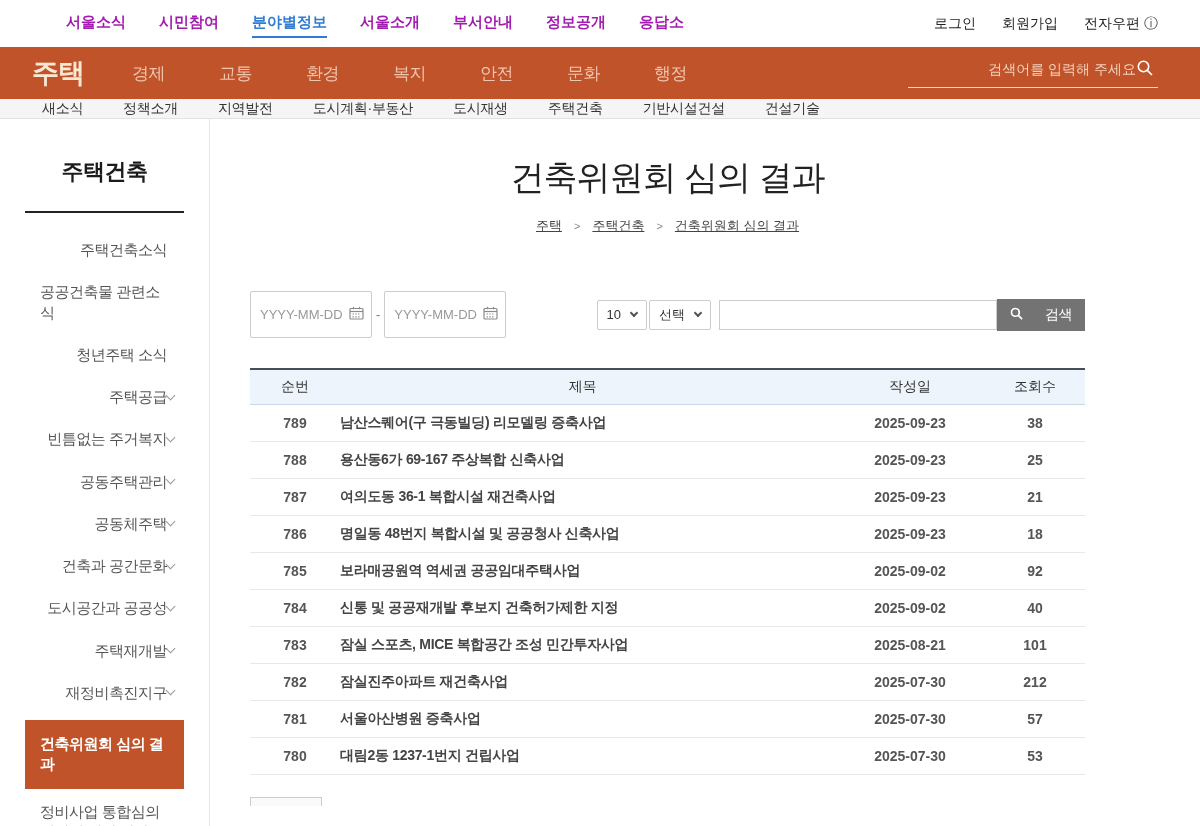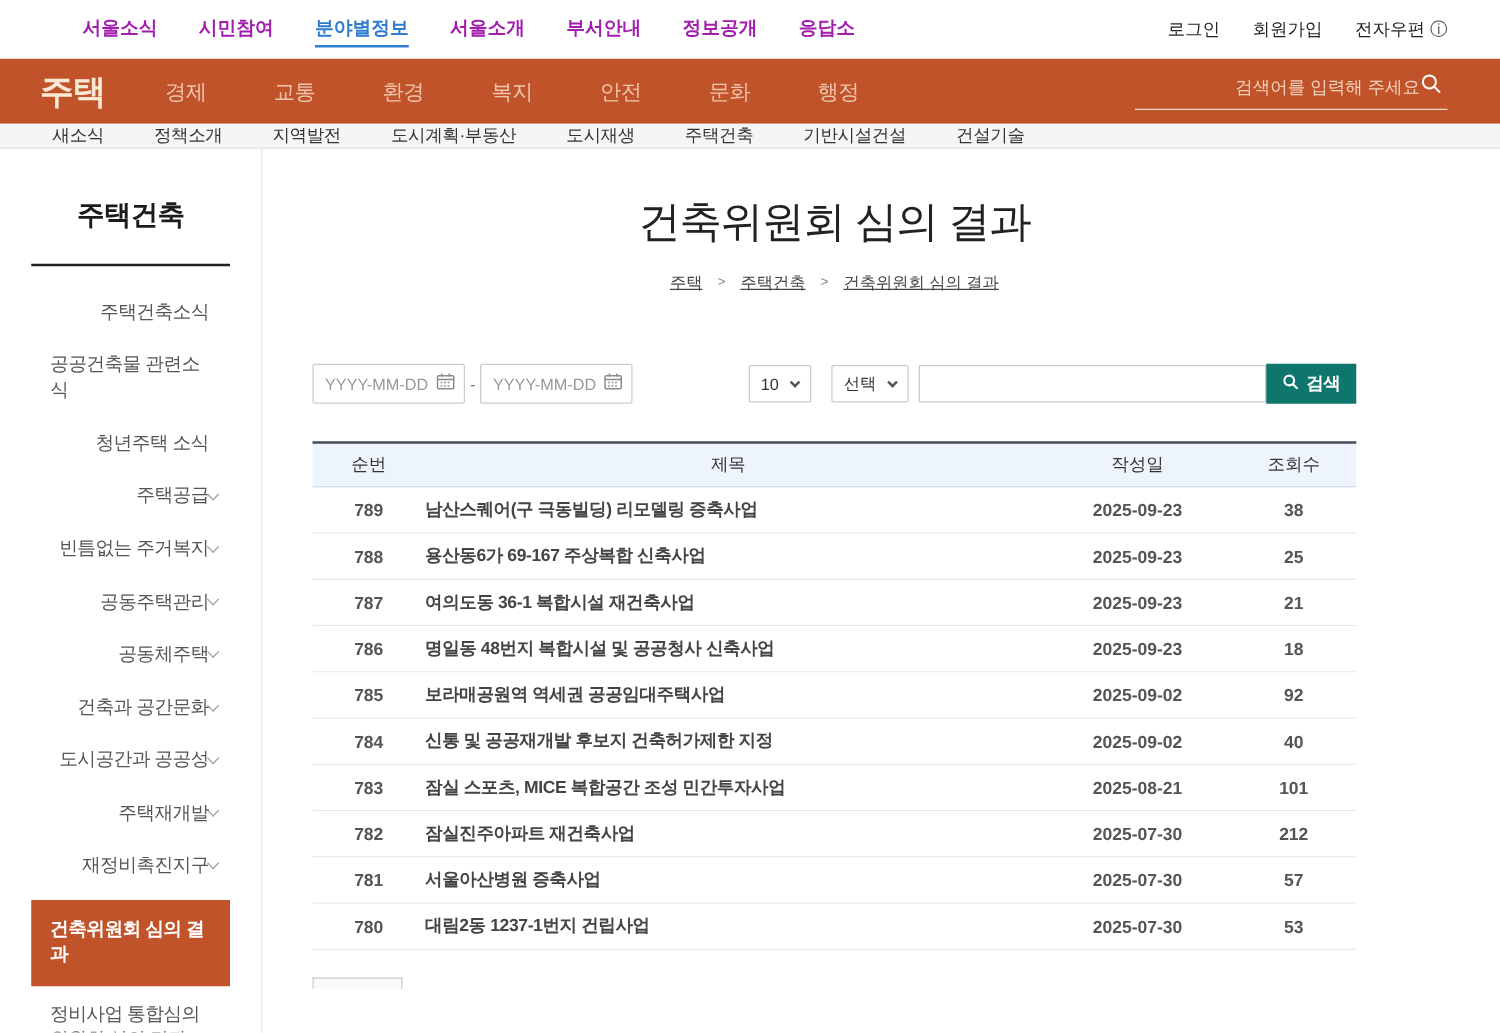--- a/index.html
+++ b/index.html
@@ -44,30 +44,30 @@
 
   
   .main { flex:1; padding:36px 115px 0 40px; }
   .page-title { text-align:center; font-size:34px; font-weight:400; color:#222; letter-spacing:-1px; }
   .breadcrumb { display:flex; justify-content:center; align-items:center; gap:12px; margin-top:16px; }
   .crumb { font-size:13px; color:#444; text-decoration:underline; cursor:pointer; }
   .crumb-sep { font-size:11px; color:#888; }
 
   
   .filterbar { margin-top:56px; display:flex; align-items:center; }
-  .date-input { width:122px; height:32px; border:1px solid #ccc; border-radius:2px; display:flex; align-items:center; justify-content:space-between; padding:0 7px 0 9px; background:#fff; cursor:text; }
+  .date-input { width:122px; height:47px; border:1px solid #ccc; border-radius:2px; display:flex; align-items:center; justify-content:space-between; padding:0 7px 0 9px; background:#fff; cursor:text; }
   .date-ph { font-size:13px; color:#999; letter-spacing:0; }
   .date-dash { margin:0 4px; color:#777; font-size:13px; }
   .sel { height:30px; border:1px solid #ccc; border-radius:2px; background:#fff; display:flex; align-items:center; gap:10px; padding:0 9px; cursor:pointer; }
   .sel-val { font-size:13px; color:#333; }
   .sel .chev { width:6px; height:6px; border-right:2px solid #555; border-bottom:2px solid #555; transform:rotate(45deg); margin-top:-3px; }
   .sel-size { margin-left:auto; }
-  .sel-field { margin-left:16px;text-align:center; }
+  .sel-field { margin-left:2px;text-align:center; }
   .kw-input { margin-left:8px; width:278px; height:30px; border:1px solid #ccc; background:#fff; cursor:text; }
-  .search-btn { height:32px; background:#0f766e; color:#fff; border:none; font-size:14px; padding:0 13px; display:flex; align-items:center; gap:6px; cursor:pointer; font-family:inherit; letter-spacing:-0.5px;font-weight:bold; }
+  .search-btn { height:32px; background:#737373; color:#fff; border:none; font-size:14px; padding:0 13px; display:flex; align-items:center; gap:22px; cursor:pointer; font-family:inherit; letter-spacing:-0.5px; }
 
   
   .board { margin-top:30px; width:100%; }
   .b-head { display:flex; align-items:center; height:37px; background:#eef4fb; border-top:2px solid #474d59; border-bottom:1px solid #c8d9ec; }
   .b-row { display:flex; align-items:center; height:37px; border-bottom:1px solid #e8e8e8; background:#fff;font-weight:bold; }
   .c-no { width:90px; text-align:center; font-size:14px; color:#555; flex-shrink:0; }
   .c-title { flex:1; text-align:left; font-size:14px; color:#444; padding-right:10px; white-space:nowrap; overflow:hidden; letter-spacing:-0.3px; }
   .c-date { width:150px; text-align:center; font-size:14px; color:#555; flex-shrink:0; }
   .c-views { width:100px; text-align:center; font-size:14px; color:#555; flex-shrink:0; }
   .b-head .c-no, .b-head .c-title, .b-head .c-date, .b-head .c-views { color:#333; }

